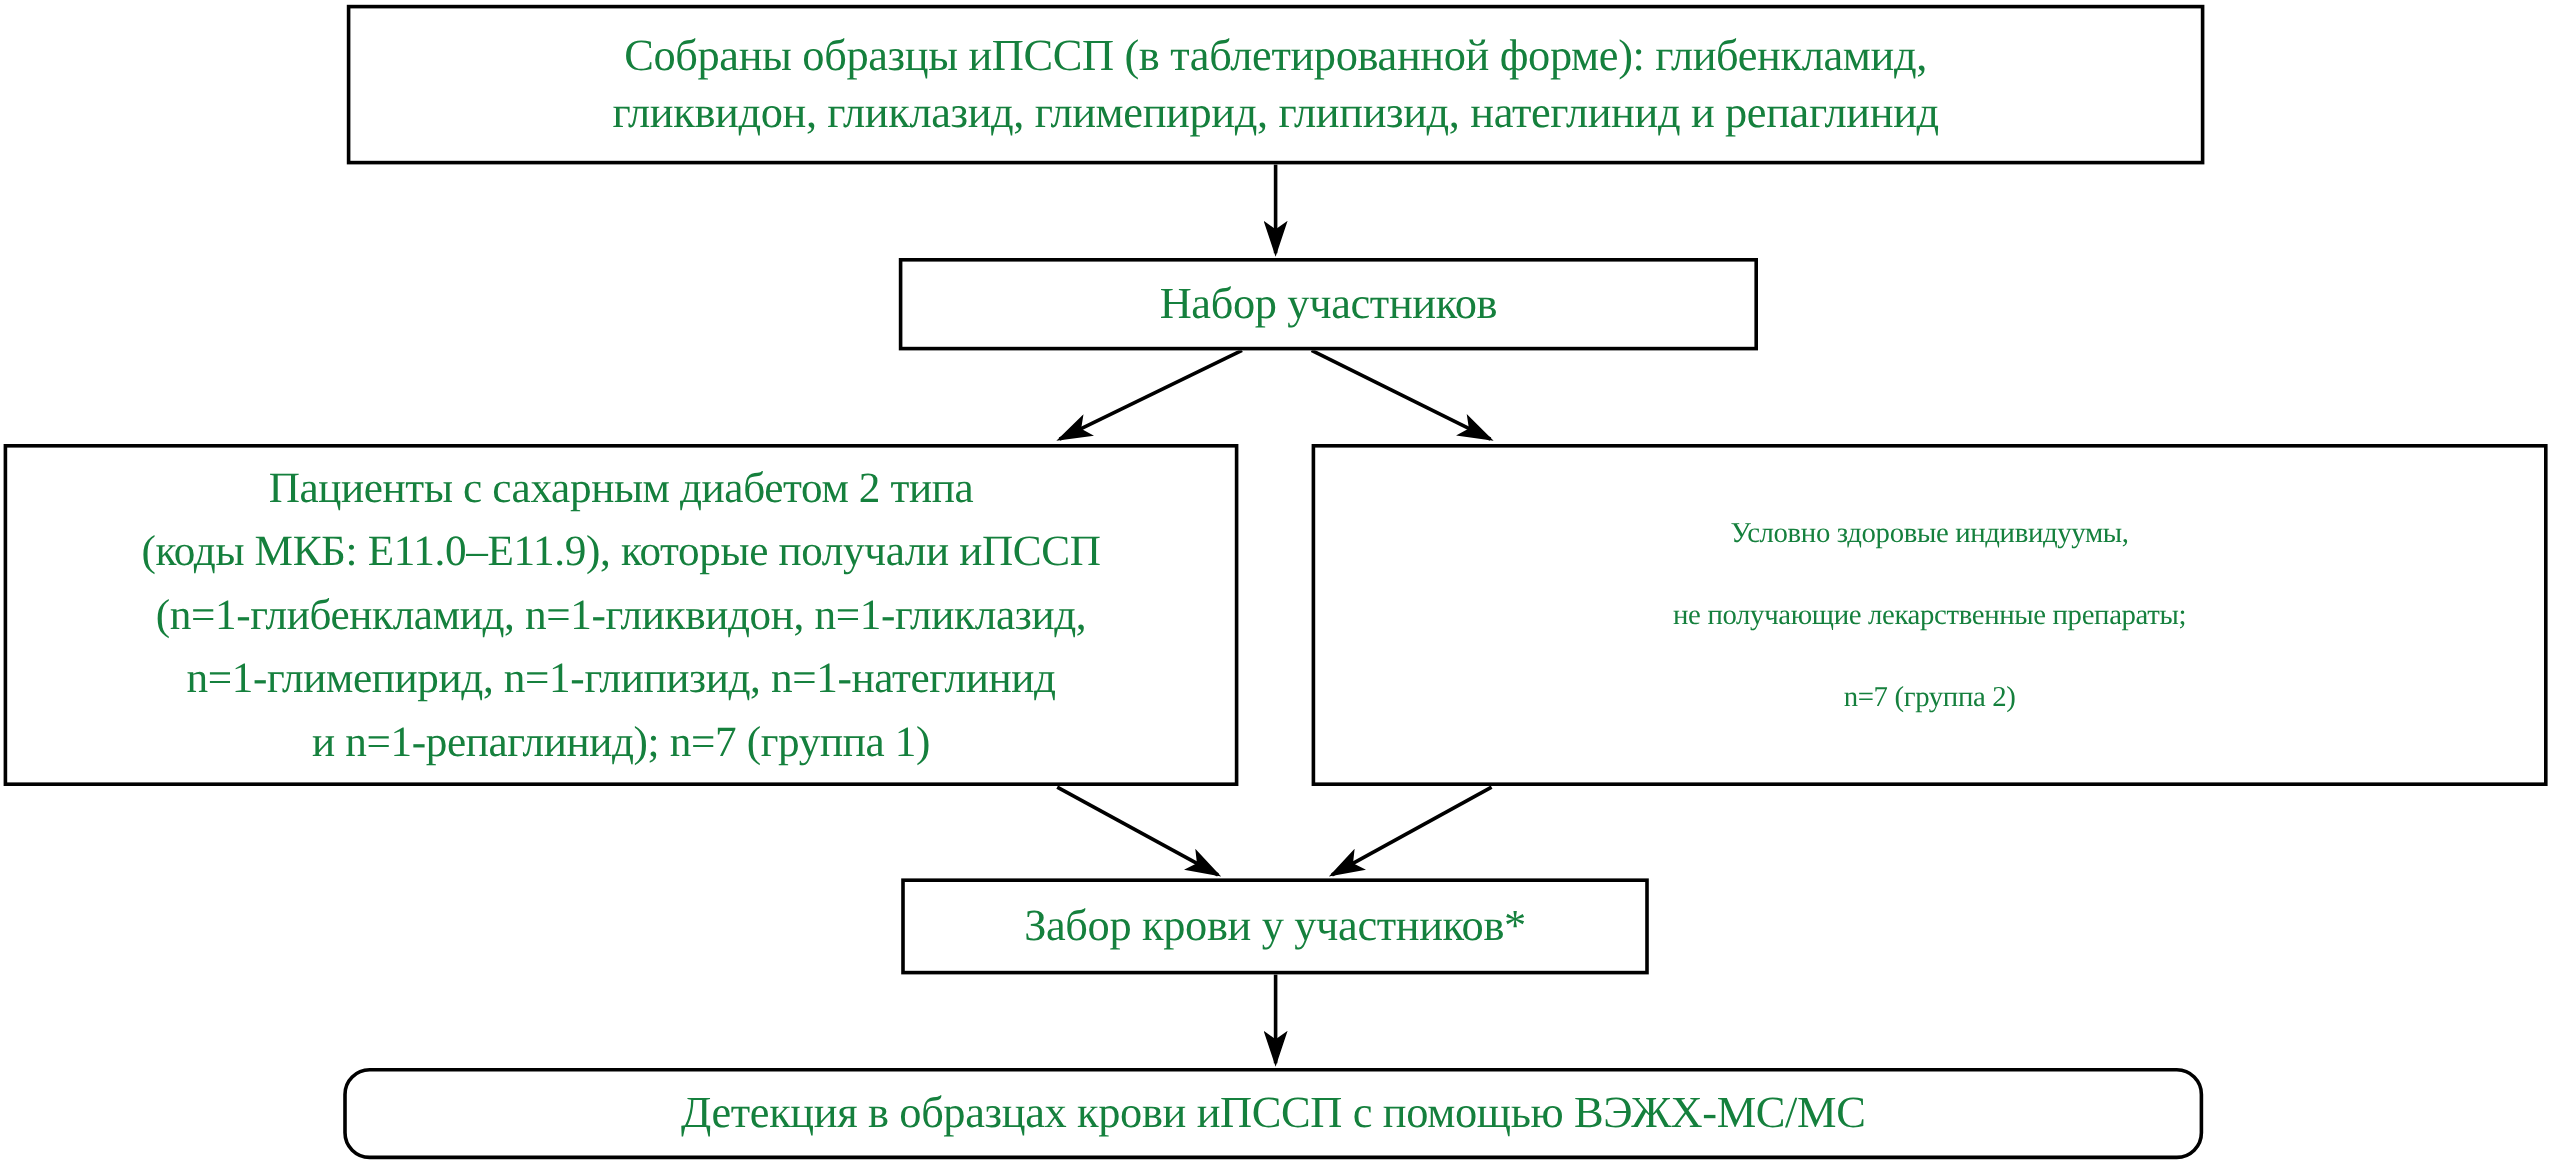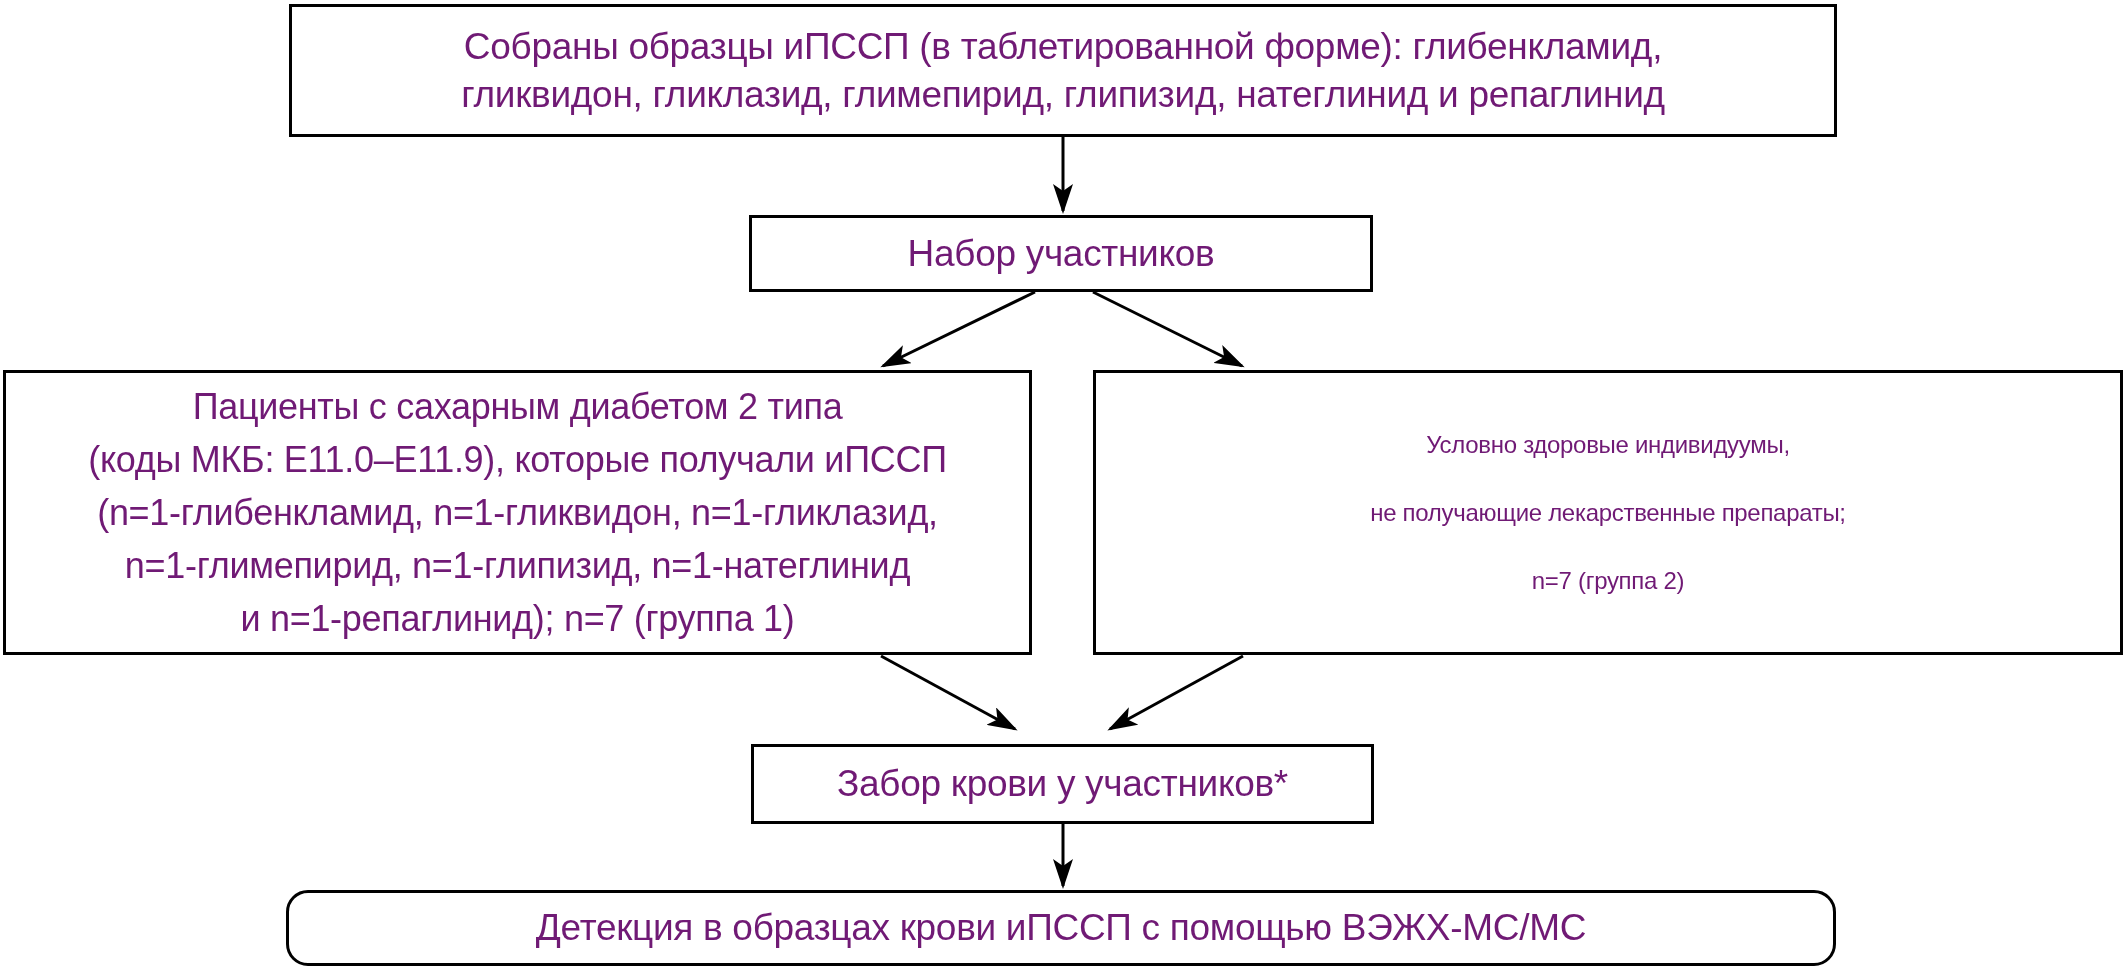--- a/index.html
+++ b/index.html
@@ -6,22 +6,22 @@
   html, body {
     margin: 0;
     padding: 0;
     background: #ffffff;
   }
   .canvas {
     position: relative;
     width: 2126px;
     height: 969px;
     background: #ffffff;
-    font-family: Liberation Sans, sans-serif;
-    color: #701a75;
+    font-family: Liberation Serif, serif;
+    color: #15803d;
   }
   .arrow-layer {
     position: absolute;
     left: 0;
     top: 0;
     width: 2126px;
     height: 969px;
   }
   .node {
     position: absolute;
@@ -33,34 +33,34 @@
     justify-content: center;
     text-align: center;
     white-space: pre-line;
     letter-spacing: -0.3px;
   }
   .node-samples {
     left: 289px; top: 4px; width: 1548px; height: 133px;
     font-size: 37px; line-height: 48px;
   }
   .node-recruit {
-    left: 749px; top: 215px; width: 624px; height: 77px;
+    left: 749px; top: 215px; width: 716px; height: 77px;
     font-size: 37px; line-height: 40px;
   }
   .node-group1 {
     left: 3px; top: 370px; width: 1029px; height: 285px;
     font-size: 36px; line-height: 53px; text-align: center;
   }
   .node-group2 {
     left: 1093px; top: 370px; width: 1030px; height: 285px;
     font-size: 24px; line-height: 68px;
   }
   .node-blood {
     left: 751px; top: 732px; width: 623px; height: 80px;
-    font-size: 37px; line-height: 40px; margin-top: 12px;
+    font-size: 37px; line-height: 40px;
   }
   .node-detect {
     left: 286px; top: 890px; width: 1550px; height: 76px;
     font-size: 37px; line-height: 40px; border-radius: 22px;
   }
   .edge {
     stroke: #000000;
     stroke-width: 3;
     fill: none;
   }

